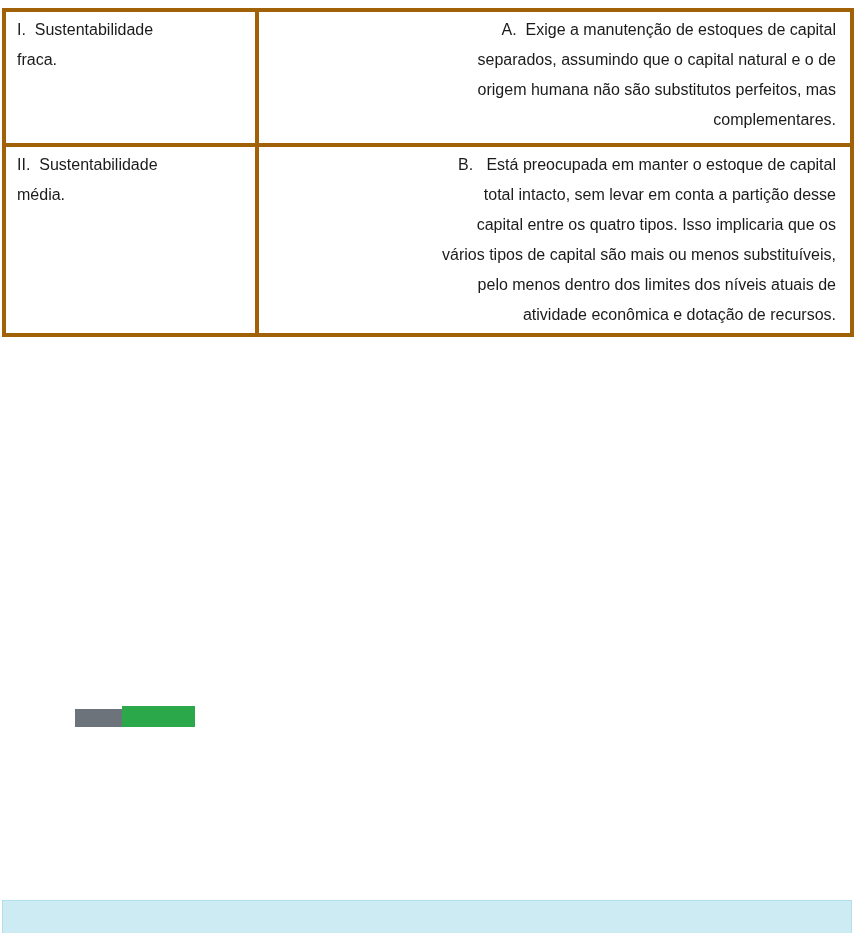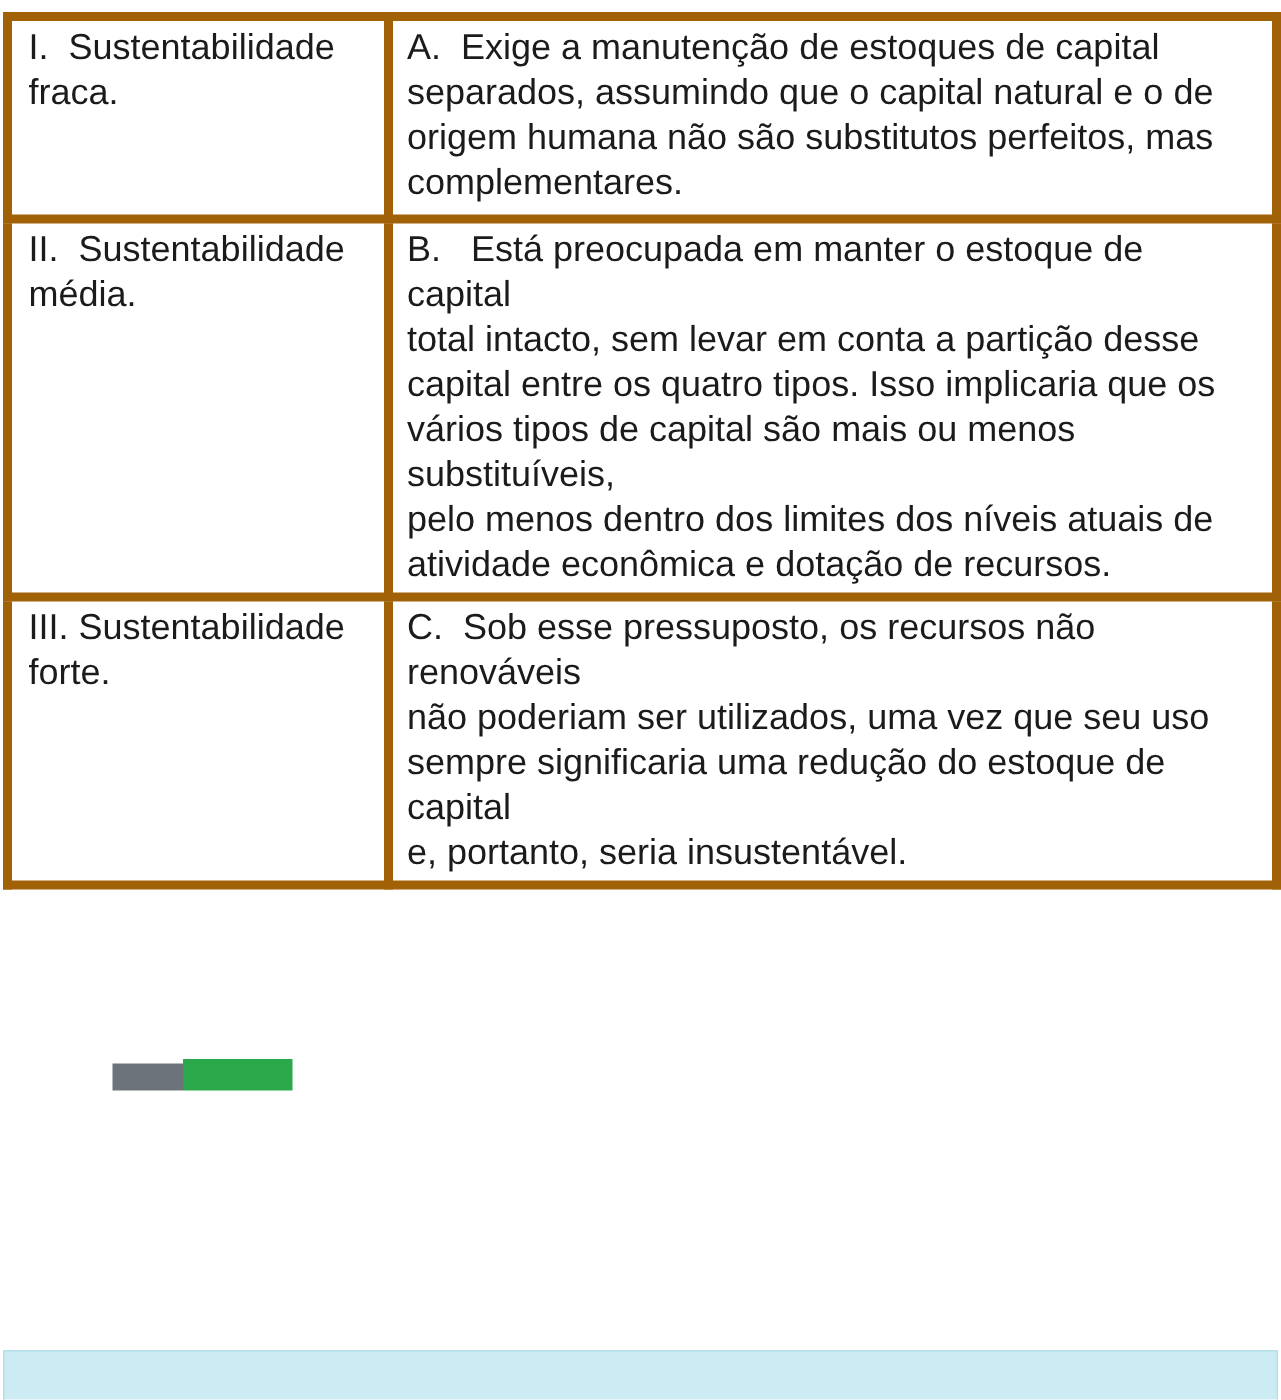--- a/index.html
+++ b/index.html
@@ -16,34 +16,35 @@
   }
   
   .doc-table {
     position: absolute;
     left: 2px;
     top: 8px;
     border-collapse: collapse;
     table-layout: fixed;
   }
   .doc-table td {
-    border: 6px solid #a16207;
+    border: 4px solid #a16207;
     vertical-align: top;
     white-space: pre-wrap;
-    font-size: 24px;
+    font-size: 16px;
     line-height: 30px;
     color: #1b1b1b;
   }
   .term-cell {
     width: 230px;           
     padding: 3px 8px 3px 11px;
   }
   .def-cell {
     width: 568px;
     padding: 3px 14px 3px 9px;
+    text-align: right;
   }
   .row-1 { height: 135px; }
   .row-2 { height: 163px; }
   .row-3 { height: 143px; }
 
   
   .bar-gray {
     position: absolute;
     left: 75px;
     top: 709px;
@@ -84,28 +85,20 @@
     <tr class="row-2">
       <td class="term-cell">II.  Sustentabilidade
 média.</td>
       <td class="def-cell">B.   Está preocupada em manter o estoque de capital
 total intacto, sem levar em conta a partição desse
 capital entre os quatro tipos. Isso implicaria que os
 vários tipos de capital são mais ou menos substituíveis,
 pelo menos dentro dos limites dos níveis atuais de
 atividade econômica e dotação de recursos.</td>
     </tr>
-    <tr class="row-3">
-      <td class="term-cell">III. Sustentabilidade
-forte.</td>
-      <td class="def-cell">C.  Sob esse pressuposto, os recursos não renováveis
-não poderiam ser utilizados, uma vez que seu uso
-sempre significaria uma redução do estoque de capital
-e, portanto, seria insustentável.</td>
-    </tr>
   </tbody>
 </table>
 
 <div class="bar-gray" style="background: rgb(109, 115, 123);"></div>
 
 <div class="bar-green" style="background: rgb(43, 168, 74);"></div>
 
 <div class="footer-bar" style="background: rgb(205, 235, 243);"></div>
 
 </body></html>

